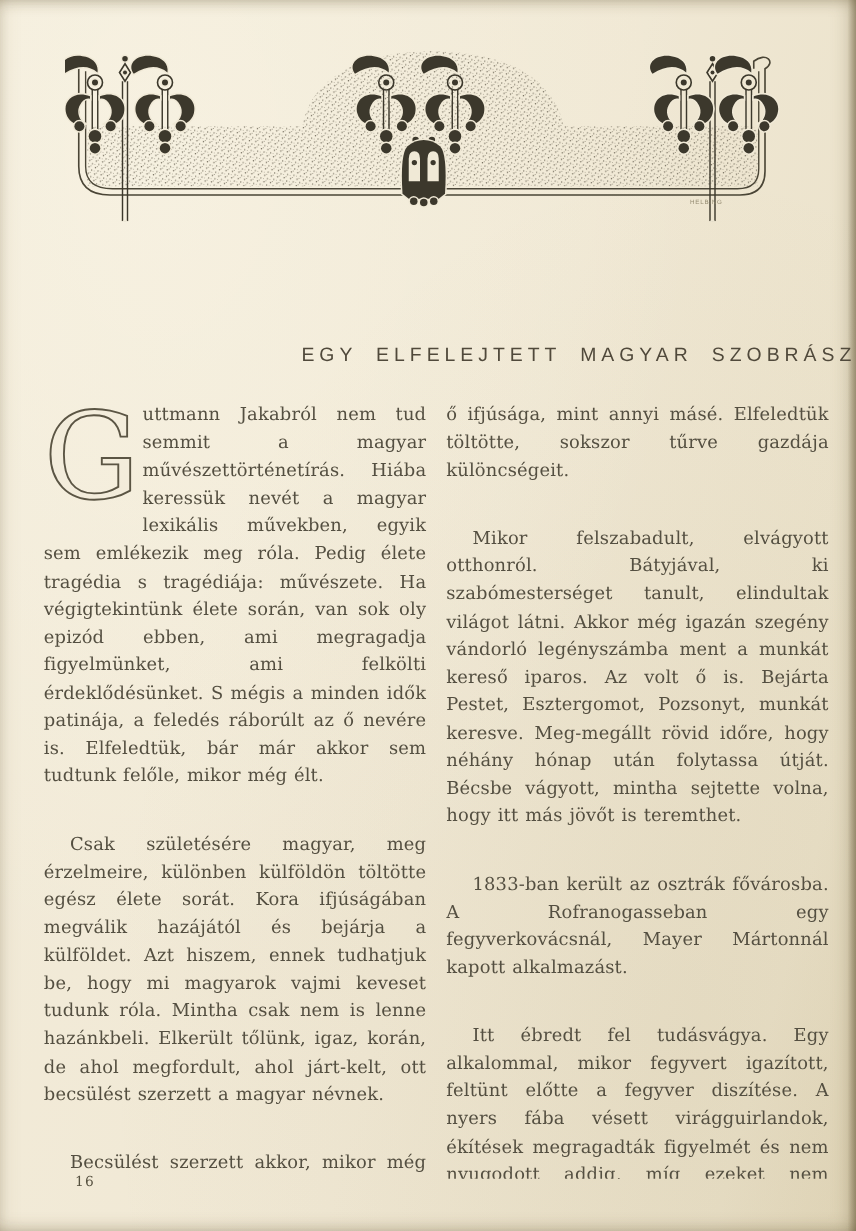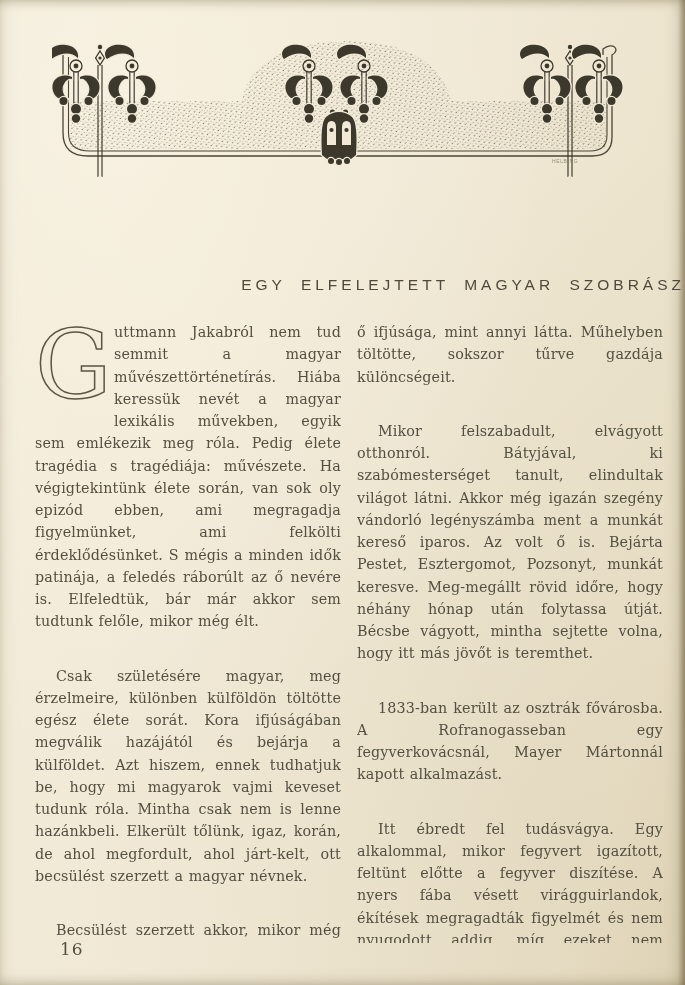--- a/index.html
+++ b/index.html
@@ -55,21 +55,21 @@
     width:72px;height:88px;
     margin:3px 7px 0 0;
     font-family:"DejaVu Serif",serif;
     font-size:96px;line-height:82px;
     text-align:center;
     color:rgba(240,233,214,.25);
     -webkit-text-stroke:1.5px #5b5544;
   }
   .page-number{
     position:absolute;left:60px;top:939px;
-    font-size:17px;color:#55503f;letter-spacing:1px;
+    font-size:11px;color:#55503f;letter-spacing:1px;
   }
 </style>
 </head>
 <body>
 
 <div class="page">
 
   <svg class="header-art" viewBox="0 0 578 152" xmlns="http://www.w3.org/2000/svg">
     <defs>
       <pattern id="stip" width="5.2" height="5.2" patternUnits="userSpaceOnUse" patternTransform="rotate(7)">
@@ -135,21 +135,21 @@
   <div class="title">EGY ELFELEJTETT MAGYAR SZOBRÁSZ</div>
 
   <div class="columns">
     <div class="col">
       <p><span class="dropcap">G</span><span>uttmann Jakabról nem tud semmit a magyar művészettörténetírás. Hiába keressük nevét a magyar lexikális művekben, egyik sem emlékezik meg róla. Pedig élete tragédia s tragédiája: művészete. Ha végigtekintünk élete során, van sok oly epizód ebben, ami megragadja figyelmünket, ami felkölti érdeklődésünket. S mégis a minden idők patinája, a feledés ráborúlt az ő nevére is. Elfeledtük, bár már akkor sem tudtunk felőle, mikor még élt.</span></p>
       <p class="indent">Csak születésére magyar, meg érzelmeire, különben külföldön töltötte egész élete sorát. Kora ifjúságában megválik hazájától és bejárja a külföldet. Azt hiszem, ennek tudhatjuk be, hogy mi magyarok vajmi keveset tudunk róla. Mintha csak nem is lenne hazánkbeli. Elkerült tőlünk, igaz, korán, de ahol megfordult, ahol járt-kelt, ott becsülést szerzett a magyar névnek.</p>
       <p class="indent">Becsülést szerzett akkor, mikor még nálunk kevés volt a számbavehető szobrász, mikor hazánkban, a mult század közepén, még alig bontakozott a magyar művészet iránt az érdeklődés.</p>
 
     </div>
     <div class="col">
-      <p>ő ifjúsága, mint annyi látta. Műhelyben töltötte, sokszor tűrve gazdája különcségeit.</p>
+      <p>ő ifjúsága, mint annyi másé. Elfeledtük töltötte, sokszor tűrve gazdája különcségeit.</p>
       <p class="indent">Mikor felszabadult, elvágyott otthonról. Bátyjával, ki szabómesterséget tanult, elindultak világot látni. Akkor még igazán szegény vándorló legényszámba ment a munkát kereső iparos. Az volt ő is. Bejárta Pestet, Esztergomot, Pozsonyt, munkát keresve. Meg-megállt rövid időre, hogy néhány hónap után folytassa útját. Bécsbe vágyott, mintha sejtette volna, hogy itt más jövőt is teremthet.</p>
       <p class="indent">1833-ban került az osztrák fővárosba. A Rofranogasseban egy fegyverkovácsnál, Mayer Mártonnál kapott alkalmazást.</p>
       <p class="indent">Itt ébredt fel tudásvágya. Egy alkalommal, mikor fegyvert igazított, feltünt előtte a fegyver diszítése. A nyers fába vésett virágguirlandok, ékítések megragadták figyelmét és nem nyugodott addig, míg ezeket nem sikerült utánoznia. Mikor aztán látta, hogy a vésés nem is oly nehéz tudomány, elhatározta, hogy most már ez lesz majd ambiciója.</p>
 
     </div>
   </div>
 
   <div class="page-number">16</div>
 
   <div class="edge-shade"></div>

